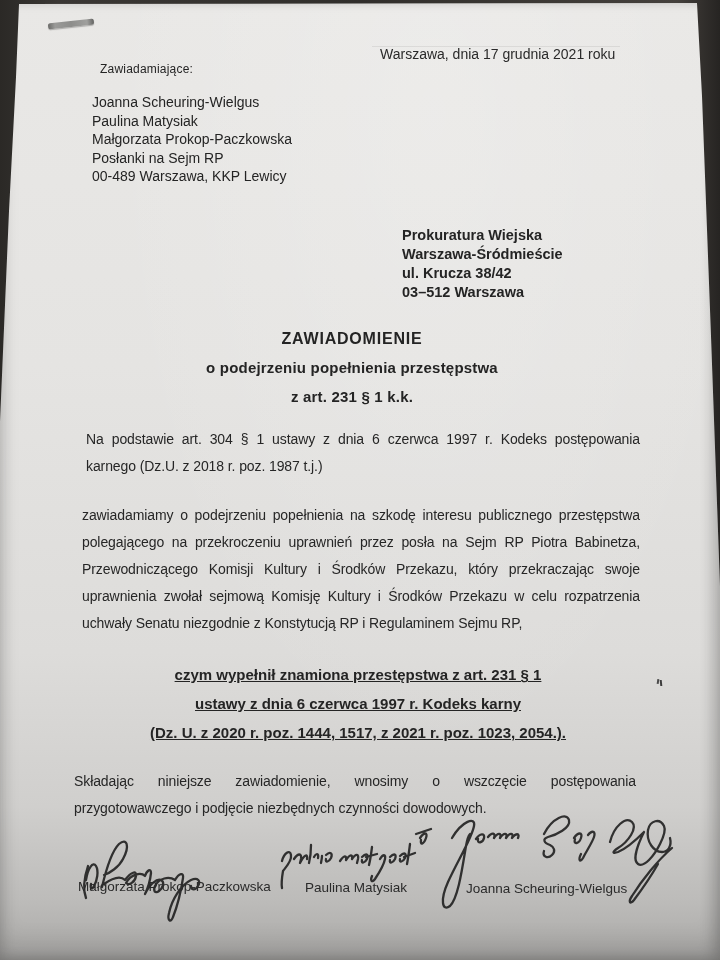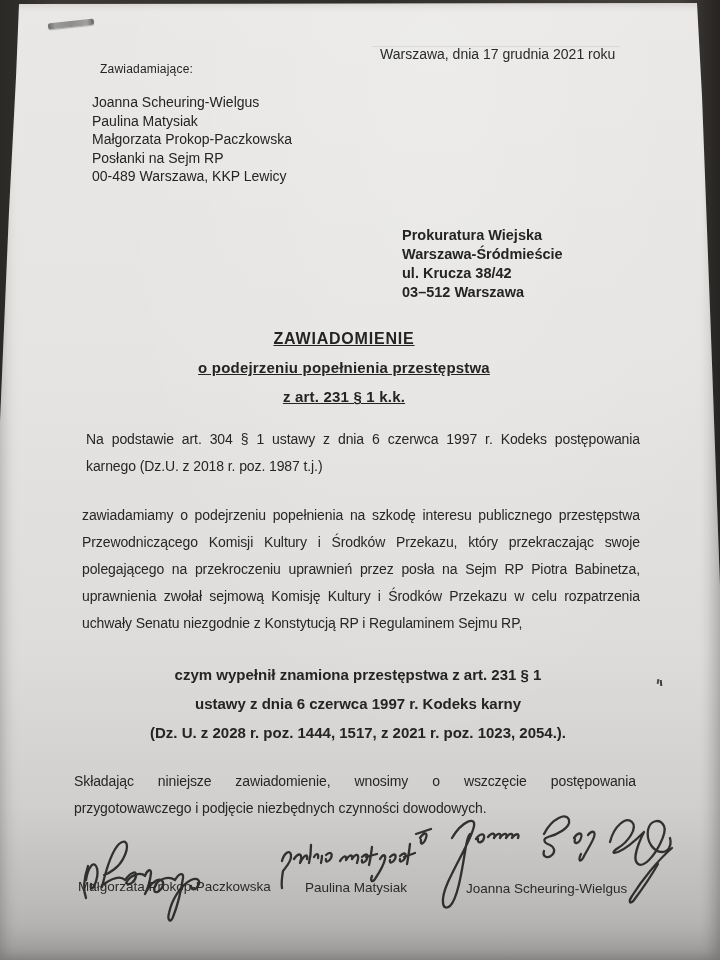--- a/index.html
+++ b/index.html
@@ -21,31 +21,31 @@
   }
   .abs{position:absolute;}
   .line{white-space:normal;}
   
   #date-line{left:380px;top:46px;font-size:14px;color:#2a2a2a;}
   #sender-label{left:92px;top:62px;font-size:12px;font-weight:normal;letter-spacing:.2px;margin-left:8px;}
   #sender-lines{left:92px;top:93px;font-size:14px;line-height:18.6px;width:300px;}
   
   #recipient{left:402px;top:226px;font-size:14.5px;font-weight:bold;line-height:19px;width:260px;}
   
-  #title{left:52px;top:324px;width:584px;line-height:29px;font-weight:bold;text-decoration:underline;}
+  #title{left:60px;top:324px;width:584px;line-height:29px;font-weight:bold;}
   #title .line{text-align:center;font-size:15px;letter-spacing:.2px;}
   #title .line:first-child{font-size:16px;letter-spacing:.8px;}
   
   .para{font-size:14px;line-height:27px;letter-spacing:-0.1px;color:#262626;}
   .para .line{text-align:justify;text-align-last:justify;}
   .para .line:last-child{text-align:right;text-align-last:left;}
   #para-legal{left:86px;top:426px;width:554px;}
   #para-notice{left:82px;top:502px;width:558px;}
   #emphasis{left:80px;top:660px;width:556px;line-height:29px;font-weight:bold;font-size:15px;}
-  #emphasis .line{text-align:center;}
+  #emphasis .line{text-align:center;text-decoration:underline;}
   #para-request{left:74px;top:768px;width:562px;}
   
   .sig-name{font-size:13.5px;color:#2a2a2a;white-space:nowrap;}
   #sig-name-1{left:78px;top:879px;}
   #sig-name-2{left:305px;top:880px;}
   #sig-name-3{left:466px;top:881px;}
   .sig svg{display:block;}
   .sig path{fill:none;stroke:#1b1b1b;stroke-width:2.3;stroke-linecap:round;stroke-linejoin:round;opacity:.88;}
   #sig-1{left:80px;top:830px;}
   #sig-2{left:278px;top:831px;}
@@ -94,30 +94,30 @@
         <div class="line">z art. 231 § 1 k.k.</div>
       </div>
 
     <div id="para-legal" class="abs para">
         <div class="line">Na podstawie art. 304 § 1 ustawy z dnia 6 czerwca 1997 r. Kodeks postępowania</div>
         <div class="line">karnego (Dz.U. z 2018 r. poz. 1987 t.j.)</div>
       </div>
 
     <div id="para-notice" class="abs para">
         <div class="line">zawiadamiamy o podejrzeniu popełnienia na szkodę interesu publicznego przestępstwa</div>
+        <div class="line">polegającego na przekroczeniu uprawnień przez posła na Sejm RP Piotra Babinetza,</div>
         <div class="line">Przewodniczącego Komisji Kultury i Środków Przekazu, który przekraczając swoje</div>
-        <div class="line">polegającego na przekroczeniu uprawnień przez posła na Sejm RP Piotra Babinetza,</div>
         <div class="line">uprawnienia zwołał sejmową Komisję Kultury i Środków Przekazu w celu rozpatrzenia</div>
         <div class="line">uchwały Senatu niezgodnie z Konstytucją RP i Regulaminem Sejmu RP,</div>
       </div>
 
     <div id="emphasis" class="abs">
         <div class="line">czym wypełnił znamiona przestępstwa z art. 231 § 1</div>
         <div class="line">ustawy z dnia 6 czerwca 1997 r. Kodeks karny</div>
-        <div class="line">(Dz. U. z 2028 r. poz. 1444, 1517, z 2021 r. poz. 1023, 2054.).</div>
+        <div class="line">(Dz. U. z 2020 r. poz. 1444, 1517, z 2021 r. poz. 1023, 2054.).</div>
       </div>
 
     <div id="para-request" class="abs para">
         <div class="line">Składając niniejsze zawiadomienie, wnosimy o wszczęcie postępowania</div>
         <div class="line">przygotowawczego i podjęcie niezbędnych czynności dowodowych.</div>
       </div>
 
     <div id="sig-1" class="abs sig">
       <svg width="185" height="95" viewBox="0 0 185 95">
         <path d="M8,36 C4,48 3,60 6,68 M6,50 C8,38 13,31 16,36 C19,41 17,51 14,56 C12,60 10,59 11,54"></path>

